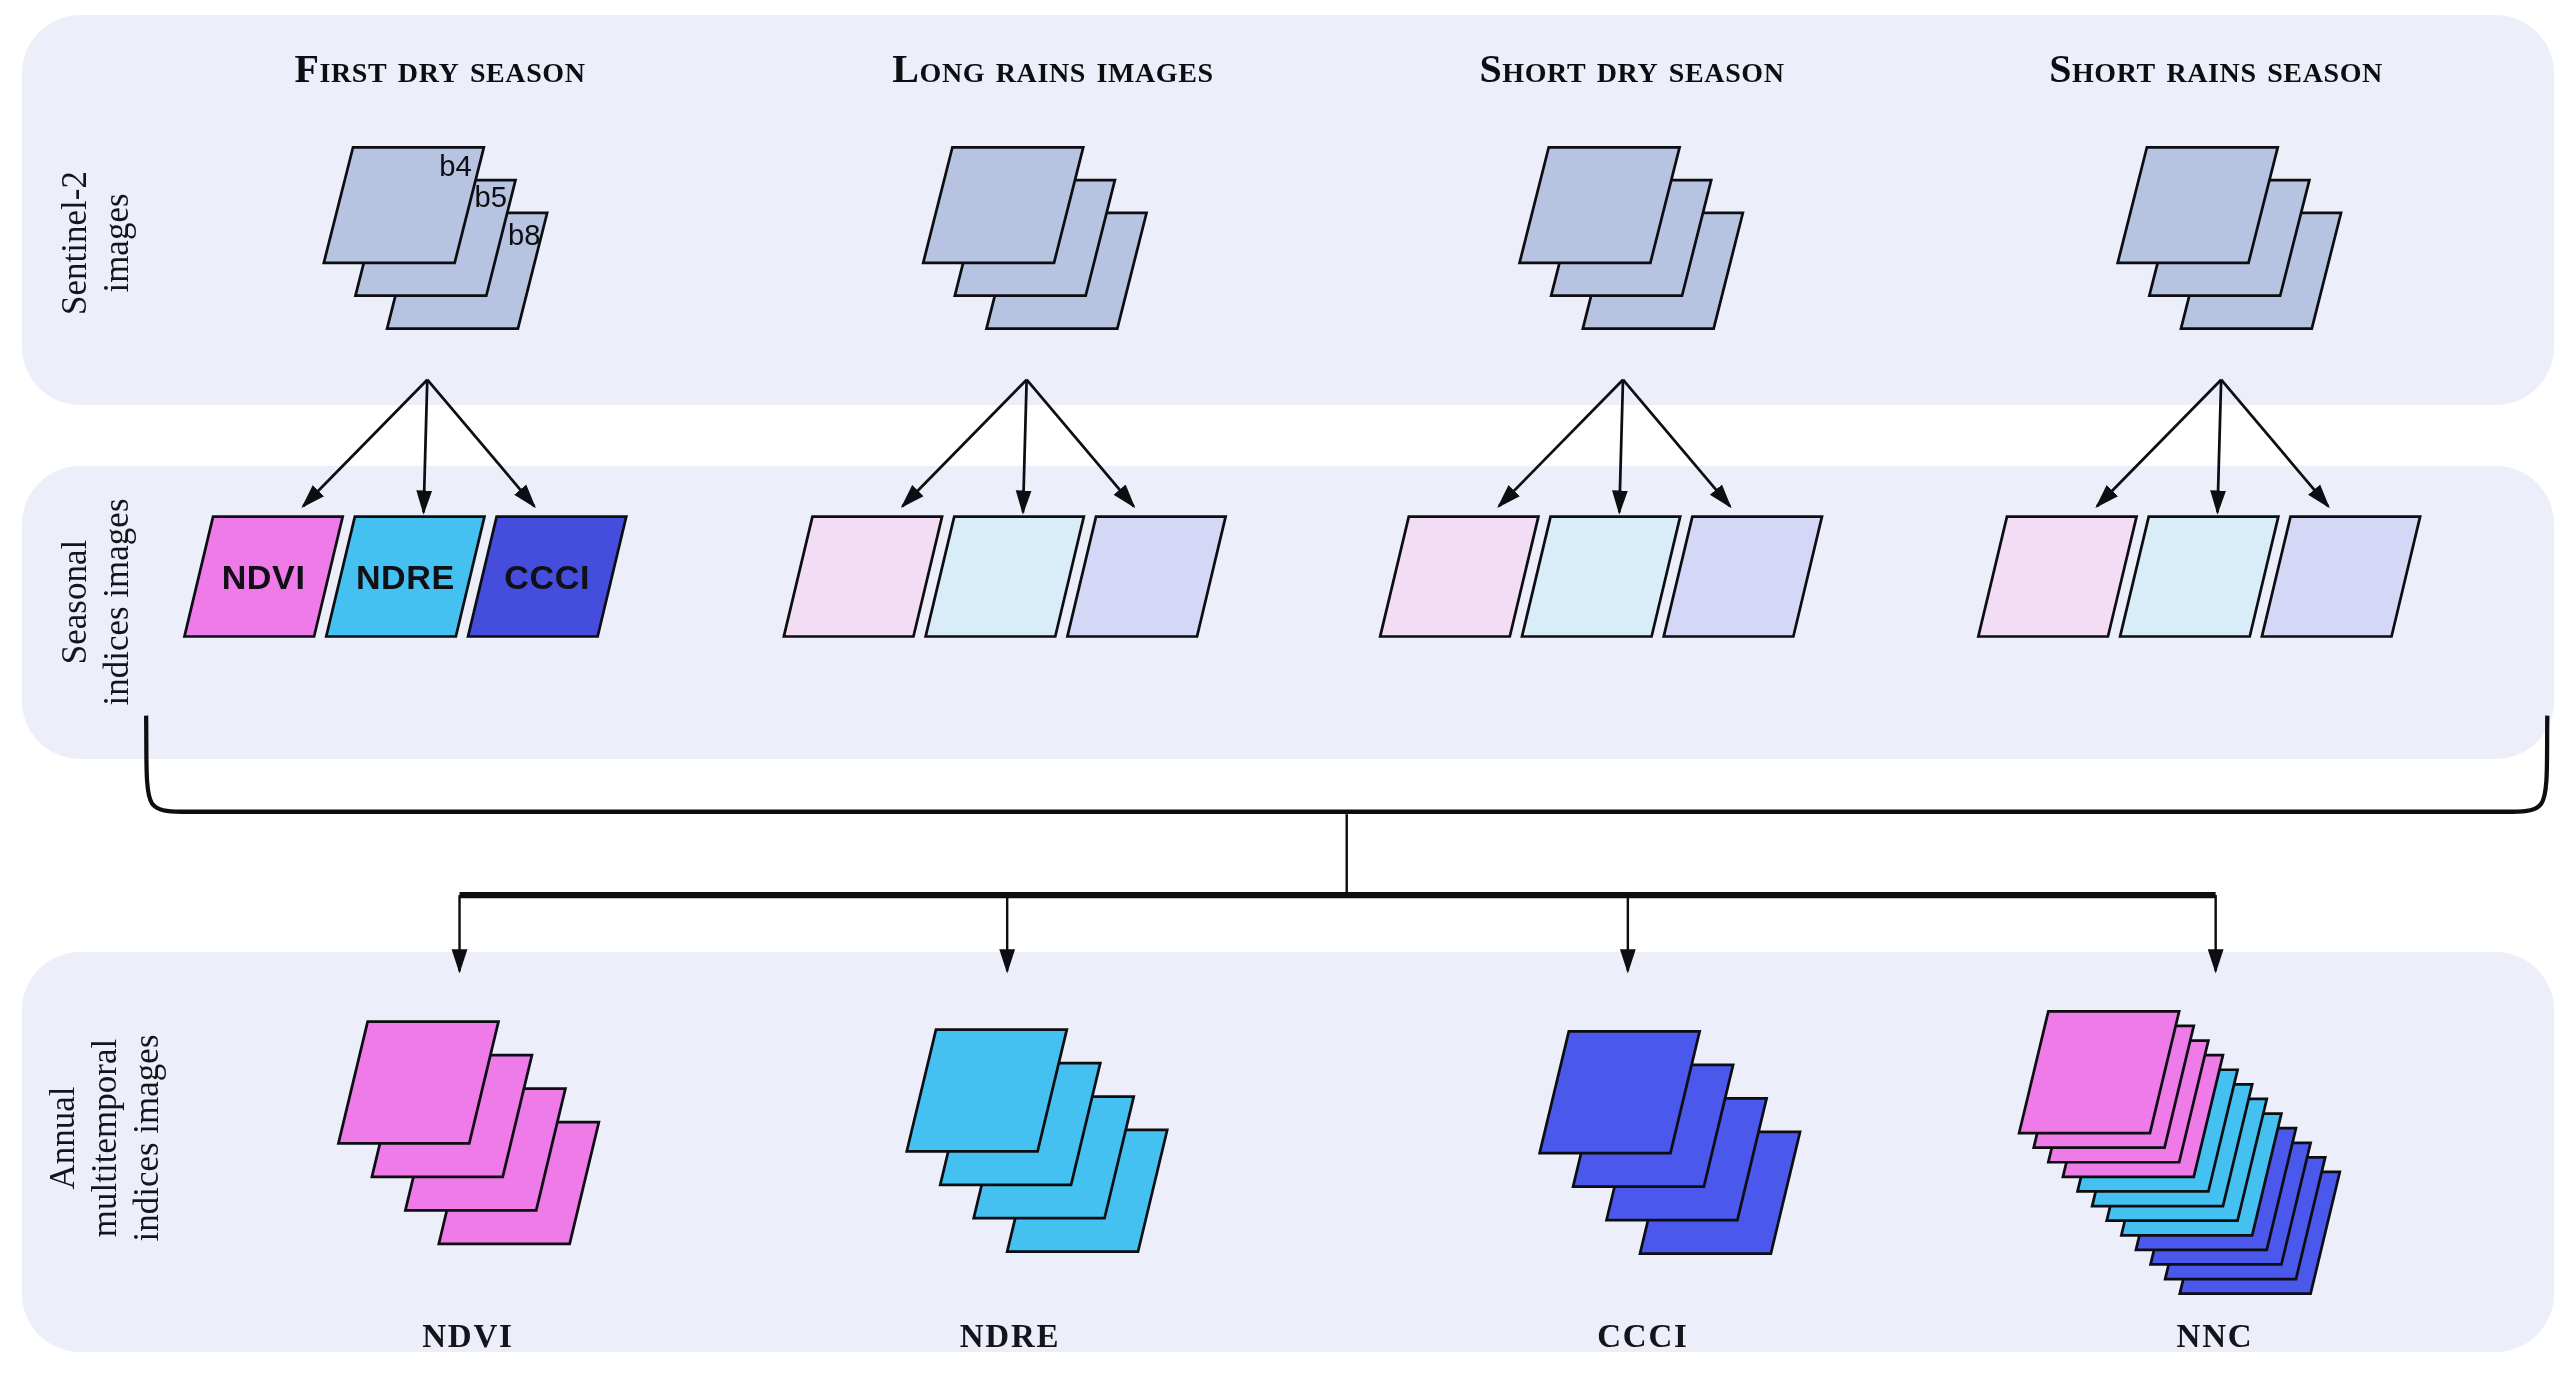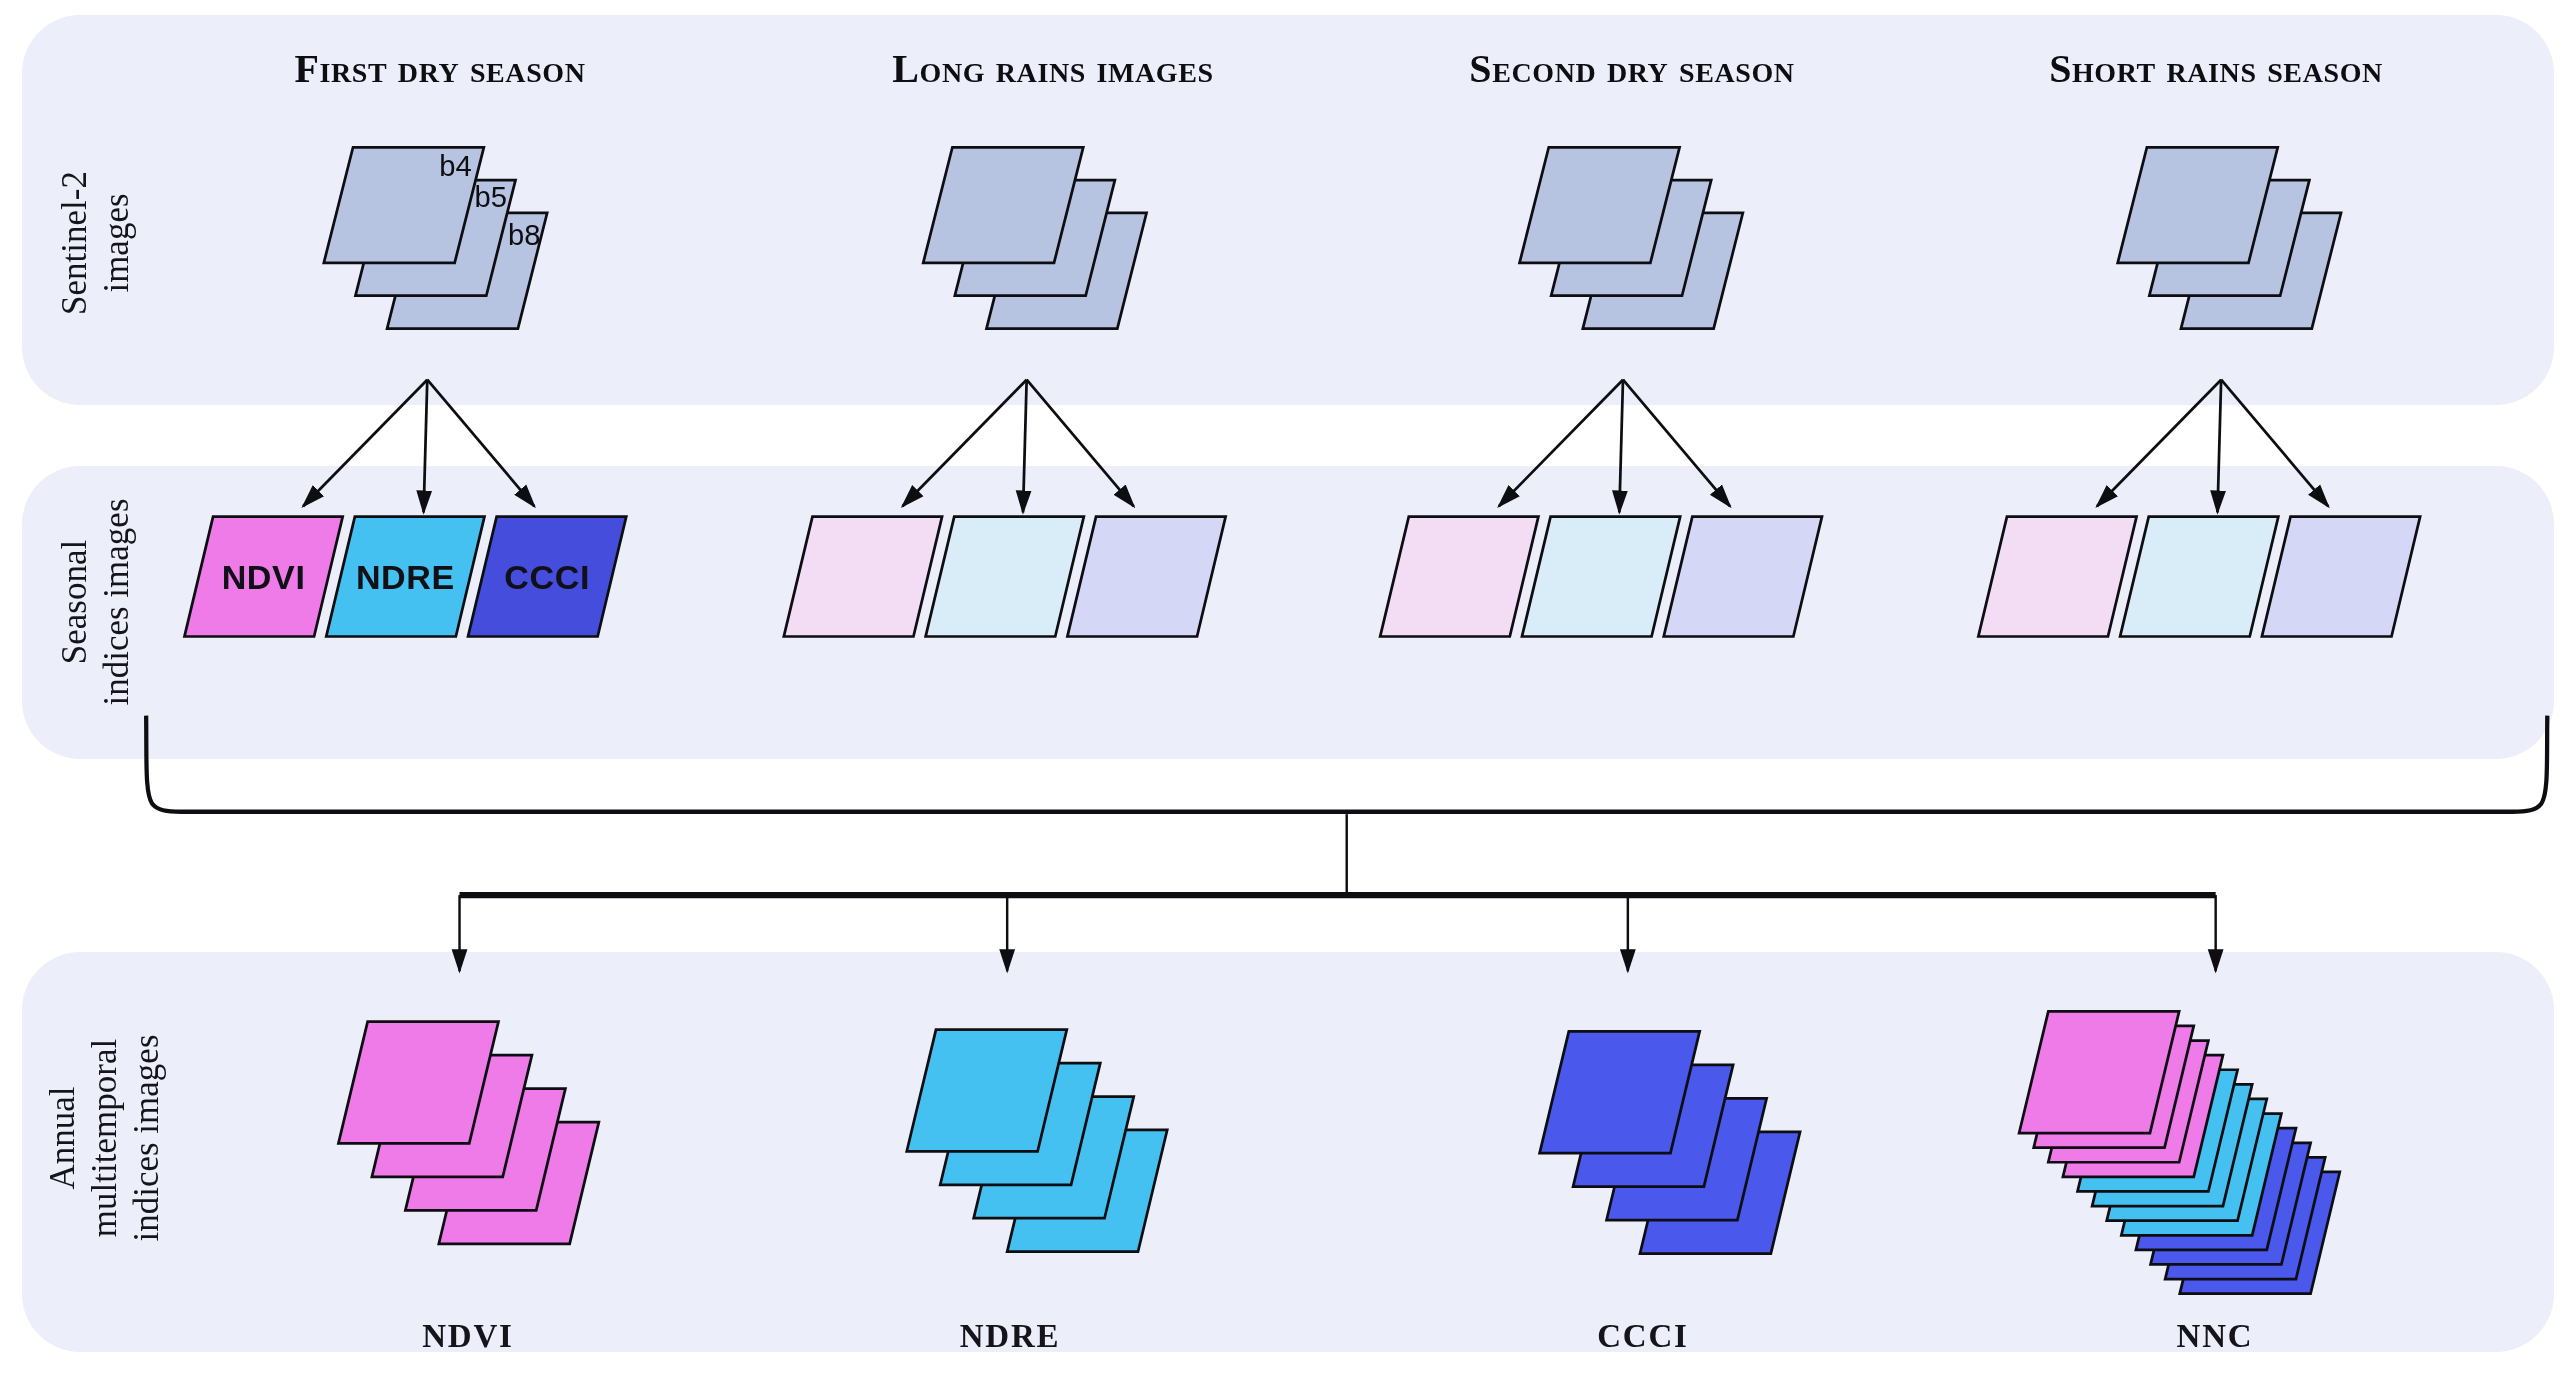--- a/index.html
+++ b/index.html
@@ -62,21 +62,21 @@
   <div class="rot" style="left:-108px; top:925px;">
     <div>
       <div class="ln">Annual</div>
       <div class="ln">multitemporal</div>
       <div class="ln">indices images</div>
     </div>
   </div>
 
   <div class="season-title" style="left:440px">First dry season</div>
   <div class="season-title" style="left:1053px">Long rains images</div>
-  <div class="season-title" style="left:1632px">Second dry season</div>
+  <div class="season-title" style="left:1632px">Short dry season</div>
   <div class="season-title" style="left:2216px">Short rains season</div>
 
   <svg class="overlay" width="2576" height="1388" viewBox="0 0 4233 2281">
     <defs>
       <path id="sheet" d="M48 0 H263 L215 190 H0 Z"></path>
       <path id="para" d="M47 0 H260 L213 197 H0 Z"></path>
       <path id="asheet" d="M48 0 H263 L215 200 H0 Z"></path>
       <marker id="ah" viewBox="0 0 40 30" refX="36" refY="15" markerWidth="40" markerHeight="30" markerUnits="userSpaceOnUse" orient="auto-start-reverse">
         <path d="M0 2 L40 15 L0 28 Z" fill="#0d0d12"></path>
       </marker>

